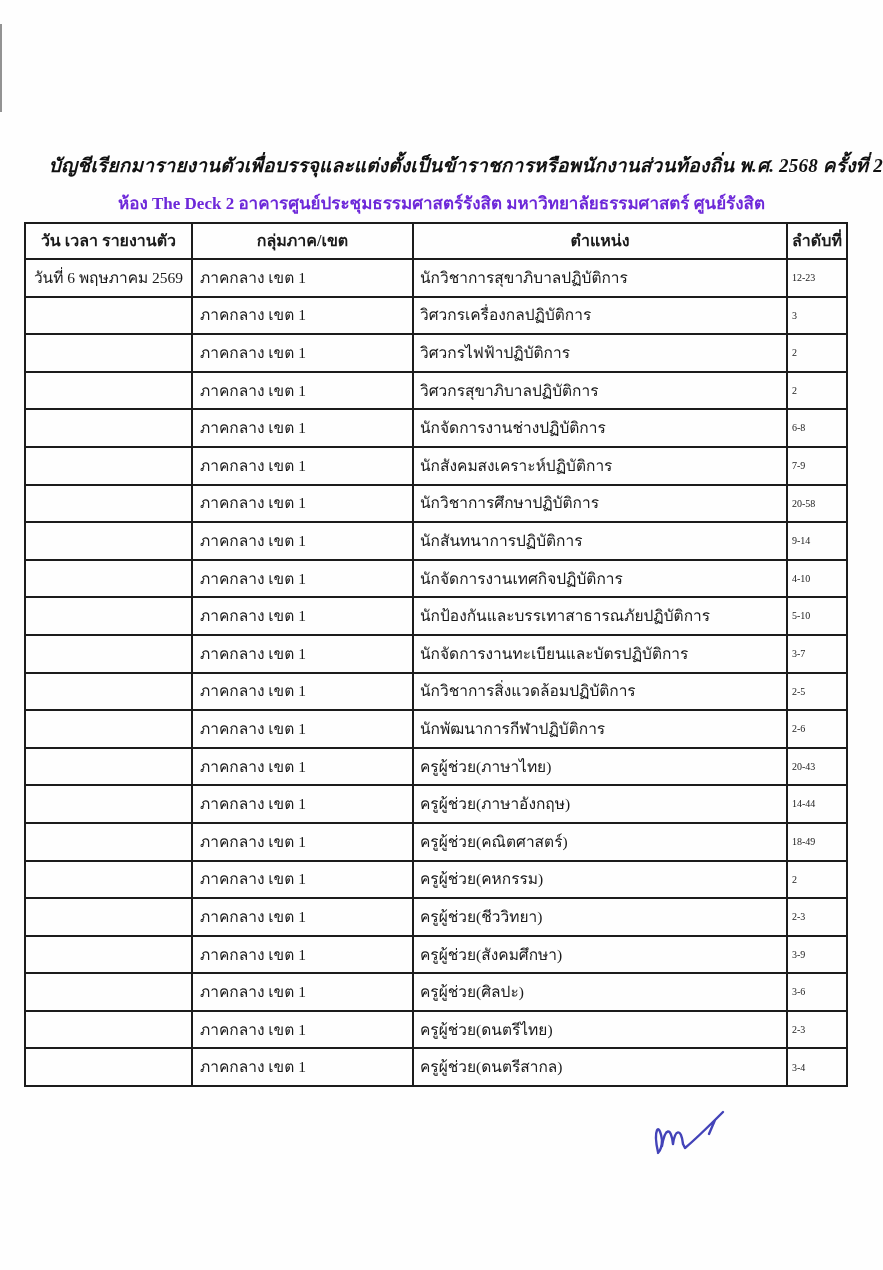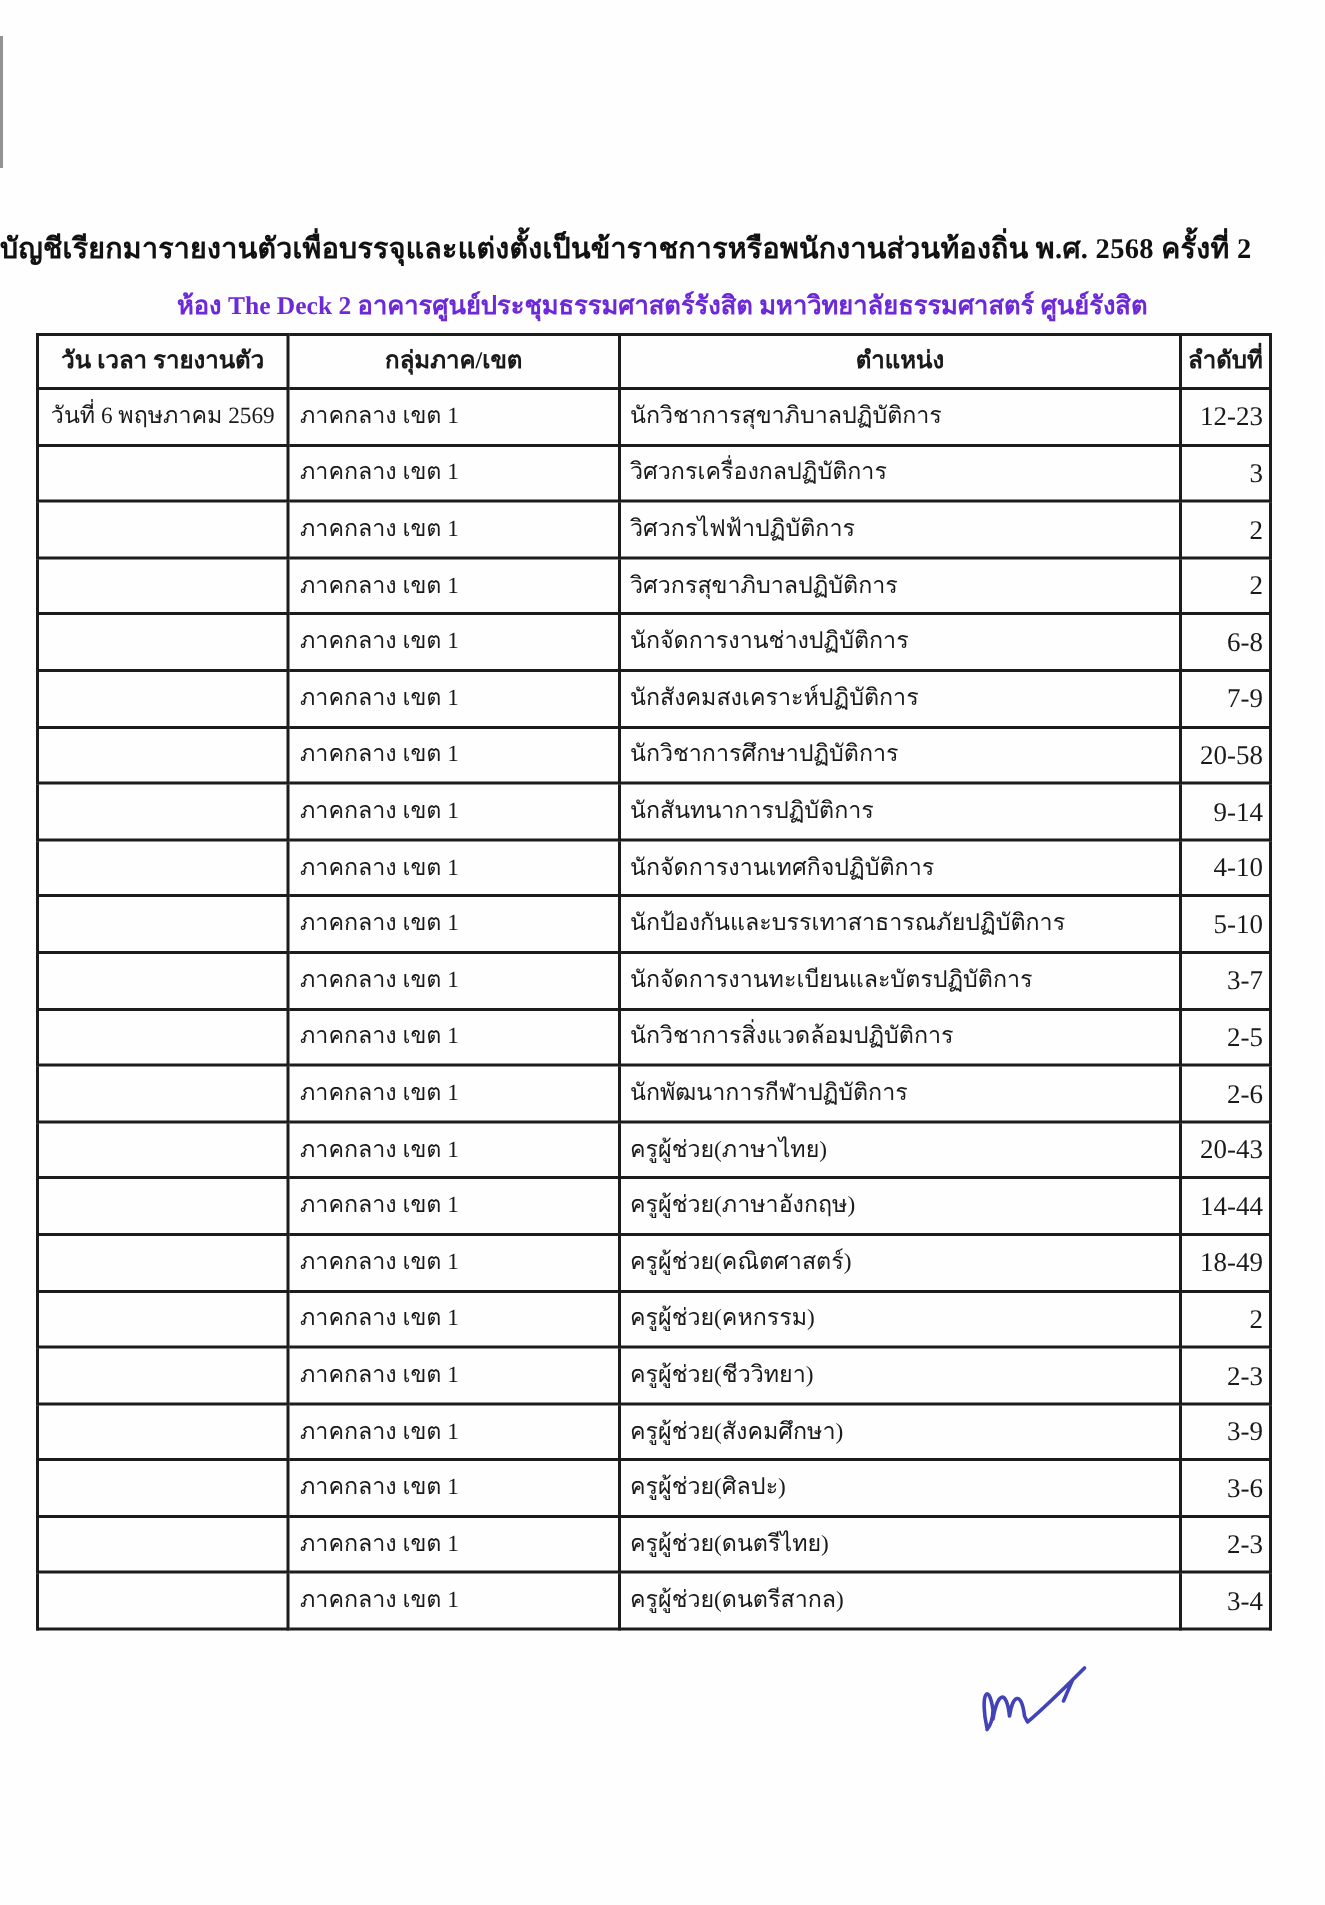--- a/index.html
+++ b/index.html
@@ -23,25 +23,26 @@
     width: 2px;
     height: 88px;
     background: #3a3a3a;
     opacity: 0.55;
   }
   .doc-title {
     position: absolute;
     top: 150px;
     left: 0;
     width: 100%;
-    text-align: left;
+    text-align: right;
     font-size: 19px;
     font-weight: bold;
     letter-spacing: 0.2px;
     color: #111111;
+    font-style: italic;
   }
   .doc-subtitle {
     position: absolute;
     top: 189px;
     left: 0;
     width: 100%;
     text-align: center;
     font-size: 17px;
     font-weight: bold;
     color: #6d28d9;
@@ -70,21 +71,21 @@
   .report-table th {
     height: 34px;
     font-weight: bold;
     text-align: center;
     font-size: 16px;
   }
   .report-table td { height: 35.6px; }
   td.cell-datetime { text-align: center; }
   td.cell-region   { text-align: left; padding-left: 7px; }
   td.cell-position { text-align: left; padding-left: 6px; margin-top: 40px; }
-  td.cell-order    { text-align: right; font-size: 18px; }
+  td.cell-order    { text-align: left; font-size: 10px; }
   .signature {
     position: absolute;
     left: 645px;
     top: 1096px;
     width: 110px;
     height: 70px;
     pointer-events: none;
   }
 </style>
 </head>

